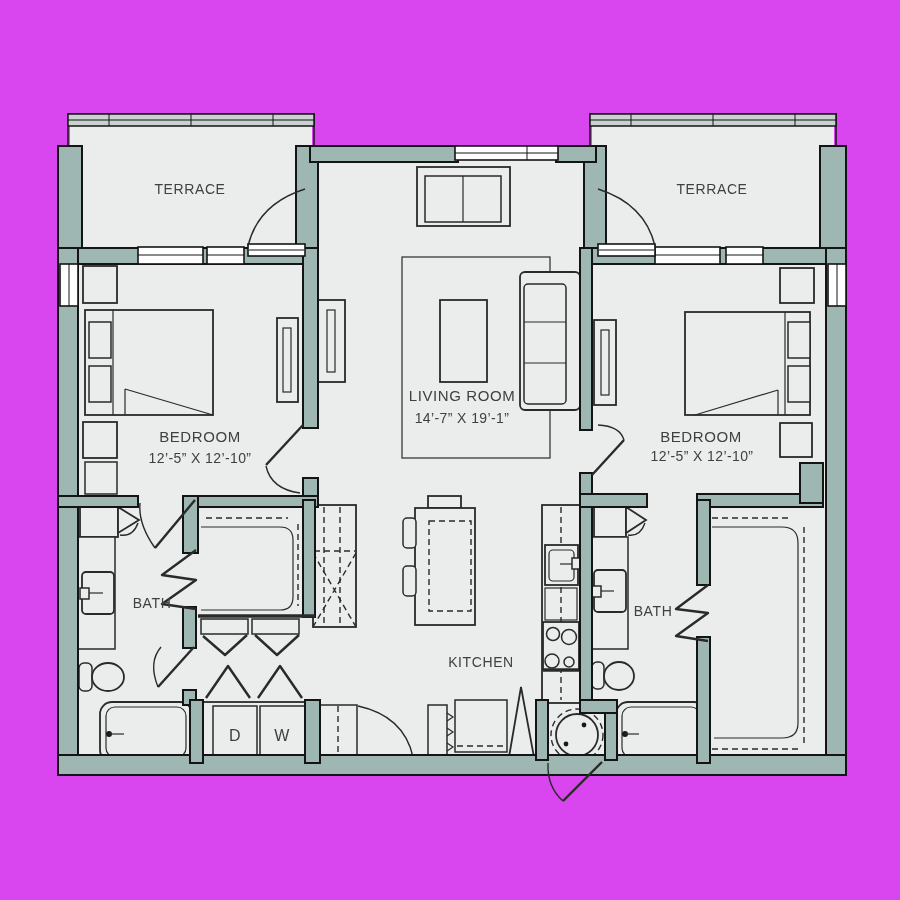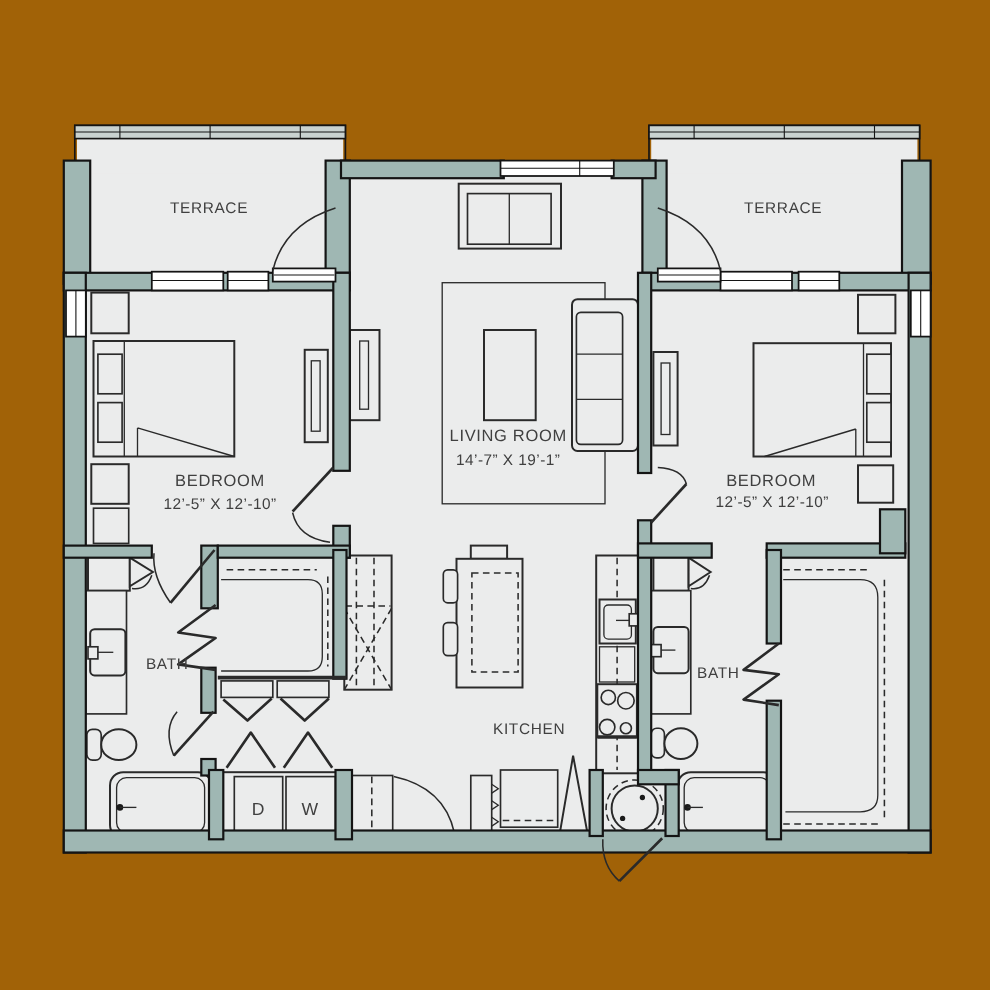--- a/index.html
+++ b/index.html
@@ -1,17 +1,17 @@
 <!DOCTYPE html>
 <html style="--wall: #9fb7b3; --floor: #ebecec; --railing: #c9d2d0; --line: #141414; --line2: #2a2a2a; --text: #404040;"><head>
 <meta charset="utf-8">
 <style>
   html,body{margin:0;padding:0;background:#ffffff;}
   body{font-family:"Liberation Sans", sans-serif;}
-  .stage{width:900px;height:900px;position:relative;background:#a16207;}
+  .stage{width:900px;height:900px;position:relative;background:#d946ef;}
   svg{display:block;}
   .floor{fill:var(--floor);}
   .wall{fill:var(--wall);stroke:var(--line);stroke-width:2;}
   .rail{fill:var(--railing);stroke:var(--line);stroke-width:1.5;}
   .frame{fill:none;stroke:var(--line);stroke-width:1.5;}
   .fx{fill:var(--floor);stroke:var(--line2);stroke-width:1.8;}
   .fx-thin{fill:none;stroke:var(--line2);stroke-width:1.2;}
   .fx-med{fill:var(--floor);stroke:var(--line2);stroke-width:1.5;}
   .win{fill:#ffffff;stroke:var(--line);stroke-width:1.6;}
   .winline{fill:none;stroke:var(--line);stroke-width:1;}

